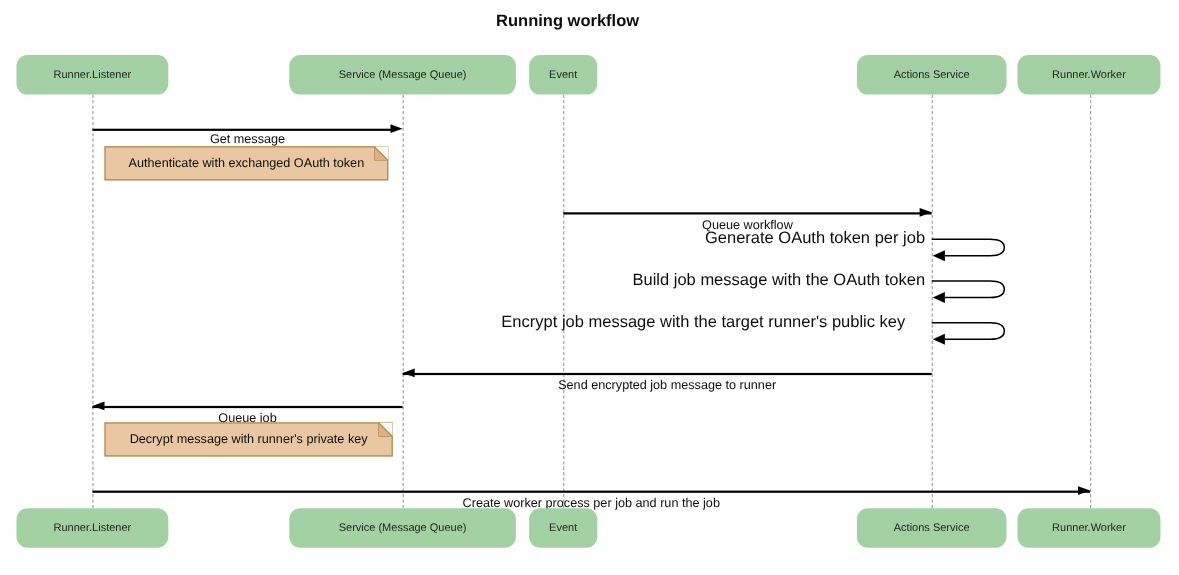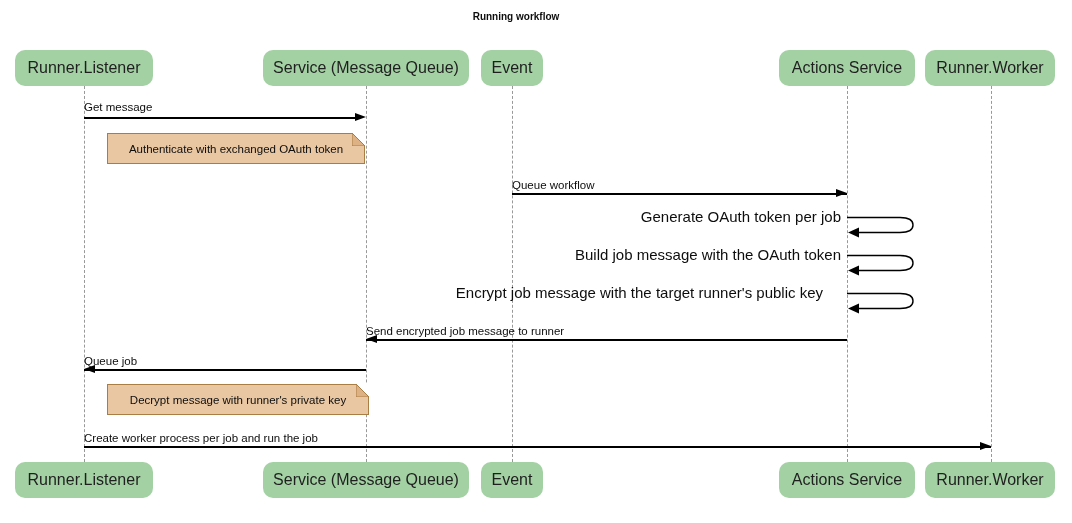--- a/index.html
+++ b/index.html
@@ -1,28 +1,28 @@
 <!DOCTYPE html>
 <html style="--participant-fill: #a3d1a3; --participant-text: #1f1f1f; --note-fill: #e9c7a2; --note-border: #aa7d45; --note-fold: #ddb184; --lifeline: #999999; --line: #000000;"><head>
 <meta charset="utf-8">
 <style>
   html,body{margin:0;padding:0;background:#ffffff;}
   body{width:1072px;height:523px;position:relative;font-family:"Liberation Sans",sans-serif;color:#111;}
   .canvas{position:absolute;left:0;top:0;width:1072px;height:523px;}
-  .title{position:absolute;top:11px;left:0;width:1032px;text-align:center;font-size:10px;font-weight:bold;color:#0d0d0d;}
+  .title{position:absolute;top:11px;left:0;width:1032px;text-align:center;font-size:15px;font-weight:bold;color:#0d0d0d;}
   .lifeline{position:absolute;top:86px;height:376px;width:0;border-left:1px dashed var(--lifeline,#999999);}
   .participant{position:absolute;height:36px;background:var(--participant-fill,#a3d1a3);border-radius:10px;
-    display:flex;align-items:center;justify-content:center;font-size:16px;color:var(--participant-text,#1f1f1f);}
-  .msg-label{position:absolute;font-size:11.5px;line-height:13px;color:#0d0d0d;white-space:nowrap;}
+    display:flex;align-items:center;justify-content:center;font-size:10px;color:var(--participant-text,#1f1f1f);}
+  .msg-label{position:absolute;font-size:11.5px;line-height:13px;text-align:center;color:#0d0d0d;white-space:nowrap;margin-top:20px;}
   .self-label{position:absolute;font-size:15px;line-height:13px;color:#0d0d0d;white-space:nowrap;}
   .msg-line{position:absolute;height:1.5px;background:var(--line,#000000);}
   .ah-r{position:absolute;width:0;height:0;border-top:4.5px solid transparent;border-bottom:4.5px solid transparent;border-left:11px solid var(--line,#000000);}
   .ah-l{position:absolute;width:0;height:0;border-top:4.5px solid transparent;border-bottom:4.5px solid transparent;border-right:11px solid var(--line,#000000);}
   .note{position:absolute;background:var(--note-fill,#e9c7a2);border:1px solid var(--note-border,#aa7d45);
-    font-size:11.5px;display:flex;align-items:center;justify-content:center;color:#0d0d0d;box-sizing:border-box;white-space:nowrap;margin-left:12px;}
+    font-size:11.5px;display:flex;align-items:center;justify-content:center;color:#0d0d0d;box-sizing:border-box;white-space:nowrap;}
   .note-fold{position:absolute;top:-1px;right:-1px;}
   .loop{position:absolute;overflow:visible;}
 </style>
 </head>
 <body>
 
 <div class="canvas">
 
   <div class="title">Running workflow</div>
 

